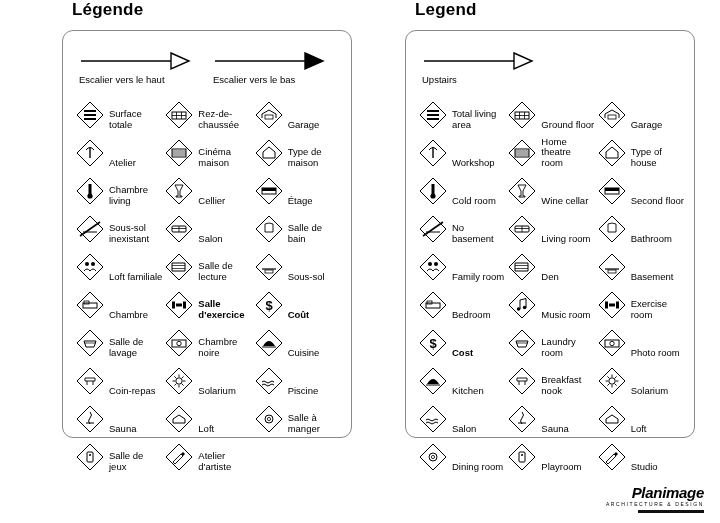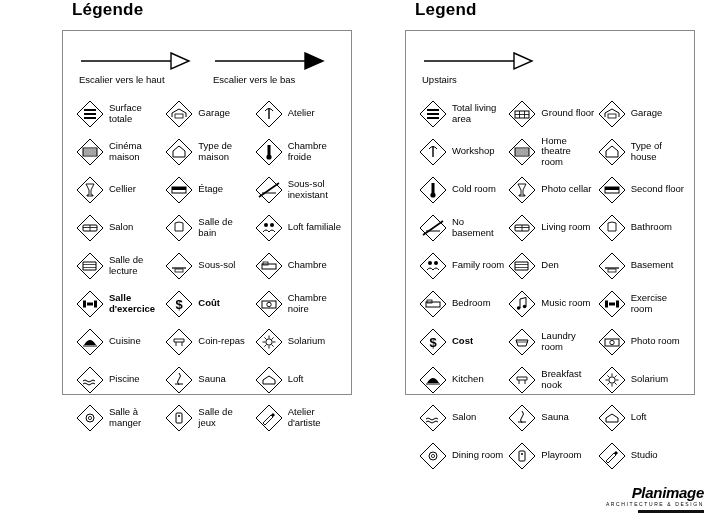--- a/index.html
+++ b/index.html
@@ -29,24 +29,24 @@
   .panel-en { left: 385px; margin-left: 20px; }
 
   .panel-title {
     font-size: 17px;
     font-weight: bold;
     margin: 0 0 10px 10px;
     letter-spacing: 0.2px;
   }
   .panel-box {
     border: 1px solid #8a8a8a;
-    border-radius: 0;
+    border-radius: 11px;
     box-sizing: border-box;
     width: 290px;
-    height: 365px;
+    height: 408px;
     padding: 14px 10px 8px 12px;
     position: relative;
   }
 
   
   .stairs-row {
     display: flex;
     align-items: flex-start;
     padding: 6px 0 4px 4px;
     gap: 6px;
@@ -69,21 +69,21 @@
   
   .grid {
     display: grid;
     grid-template-columns: 1fr 1fr 1fr;
     row-gap: 5px;
     column-gap: 2px;
     margin-top: 8px;
   }
   .entry {
     display: flex;
-    align-items: center;
+    align-items: flex-end;
     gap: 4px;
     min-height: 33px;
   }
   .entry .sym {
     width: 30px;
     height: 30px;
     flex: 0 0 30px;
     position: relative;
   }
   .entry .sym svg { display: block; }
@@ -162,20 +162,32 @@
                 <rect x="9" y="14" width="12" height="2" fill="#000"></rect>
                 <rect x="9" y="18" width="12" height="2" fill="#000"></rect>
               </svg>
           </span>
           <span class="lbl">Surface totale</span>
         </div>
         <div class="entry">
           <span class="sym">
             <svg width="30" height="30" viewBox="0 0 30 30">
                 <polygon points="15,2 28,15 15,28 2,15" fill="#fff" stroke="#000" stroke-width="1"></polygon>
+                <rect x="8" y="12" width="14" height="7" fill="none" stroke="#000" stroke-width="1"></rect>
+                <line x1="8" y1="15.5" x2="22" y2="15.5" stroke="#000" stroke-width="0.8"></line>
+                <line x1="12.5" y1="12" x2="12.5" y2="19" stroke="#000" stroke-width="0.8"></line>
+                <line x1="17.5" y1="12" x2="17.5" y2="19" stroke="#000" stroke-width="0.8"></line>
+              </svg>
+          </span>
+          <span class="lbl">Rez-de-chaussée</span>
+        </div>
+        <div class="entry">
+          <span class="sym">
+            <svg width="30" height="30" viewBox="0 0 30 30">
+                <polygon points="15,2 28,15 15,28 2,15" fill="#fff" stroke="#000" stroke-width="1"></polygon>
                 <path d="M8 18 v-4 l7-4 7 4 v4" fill="none" stroke="#000" stroke-width="1"></path>
                 <rect x="11" y="15" width="8" height="4" fill="none" stroke="#000" stroke-width="0.8"></rect>
               </svg>
           </span>
           <span class="lbl">Garage</span>
         </div>
 
         <div class="entry">
           <span class="sym">
             <svg width="30" height="30" viewBox="0 0 30 30">
@@ -209,21 +221,21 @@
         </div>
 
         <div class="entry">
           <span class="sym">
             <svg width="30" height="30" viewBox="0 0 30 30">
                 <polygon points="15,2 28,15 15,28 2,15" fill="#fff" stroke="#000" stroke-width="1"></polygon>
                 <rect x="13.5" y="8" width="3" height="10" fill="#000"></rect>
                 <circle cx="15" cy="20" r="2.6" fill="#000"></circle>
               </svg>
           </span>
-          <span class="lbl">Chambre froide</span>
+          <span class="lbl">Chambre living</span>
         </div>
         <div class="entry">
           <span class="sym">
             <svg width="30" height="30" viewBox="0 0 30 30">
                 <polygon points="15,2 28,15 15,28 2,15" fill="#fff" stroke="#000" stroke-width="1"></polygon>
                 <path d="M11 9 h8 l-3 6 v5 h2 v1 h-6 v-1 h2 v-5 z" fill="none" stroke="#000" stroke-width="0.9"></path>
               </svg>
           </span>
           <span class="lbl">Cellier</span>
         </div>
@@ -325,20 +337,30 @@
         </div>
 
         <div class="entry bold">
           <span class="sym">
             <svg width="30" height="30" viewBox="0 0 30 30">
                 <polygon points="15,2 28,15 15,28 2,15" fill="#fff" stroke="#000" stroke-width="1"></polygon>
                 <text x="15" y="20" font-family="Liberation Sans, sans-serif" font-size="13" font-weight="bold" text-anchor="middle" fill="#000">$</text>
               </svg>
           </span>
           <span class="lbl">Coût</span>
+        </div>
+        <div class="entry">
+          <span class="sym">
+            <svg width="30" height="30" viewBox="0 0 30 30">
+                <polygon points="15,2 28,15 15,28 2,15" fill="#fff" stroke="#000" stroke-width="1"></polygon>
+                <path d="M9 13 h12 l-2 6 h-8 z" fill="none" stroke="#000" stroke-width="1"></path>
+                <line x1="9" y1="15" x2="21" y2="15" stroke="#000" stroke-width="0.7"></line>
+              </svg>
+          </span>
+          <span class="lbl">Salle de lavage</span>
         </div>
         <div class="entry">
           <span class="sym">
             <svg width="30" height="30" viewBox="0 0 30 30">
                 <polygon points="15,2 28,15 15,28 2,15" fill="#fff" stroke="#000" stroke-width="1"></polygon>
                 <rect x="8" y="12" width="14" height="7" fill="none" stroke="#000" stroke-width="1"></rect>
                 <circle cx="15" cy="15.5" r="2.2" fill="none" stroke="#000" stroke-width="0.9"></circle>
               </svg>
           </span>
           <span class="lbl">Chambre noire</span>
@@ -542,21 +564,21 @@
           </span>
           <span class="lbl">Cold room</span>
         </div>
         <div class="entry">
           <span class="sym">
             <svg width="30" height="30" viewBox="0 0 30 30">
                 <polygon points="15,2 28,15 15,28 2,15" fill="#fff" stroke="#000" stroke-width="1"></polygon>
                 <path d="M11 9 h8 l-3 6 v5 h2 v1 h-6 v-1 h2 v-5 z" fill="none" stroke="#000" stroke-width="0.9"></path>
               </svg>
           </span>
-          <span class="lbl">Photo cellar</span>
+          <span class="lbl">Wine cellar</span>
         </div>
         <div class="entry">
           <span class="sym">
             <svg width="30" height="30" viewBox="0 0 30 30">
                 <polygon points="15,2 28,15 15,28 2,15" fill="#fff" stroke="#000" stroke-width="1"></polygon>
                 <rect x="8" y="12" width="14" height="6" fill="none" stroke="#000" stroke-width="1"></rect>
                 <rect x="8" y="12" width="14" height="3" fill="#000"></rect>
               </svg>
           </span>
           <span class="lbl">Second floor</span>

